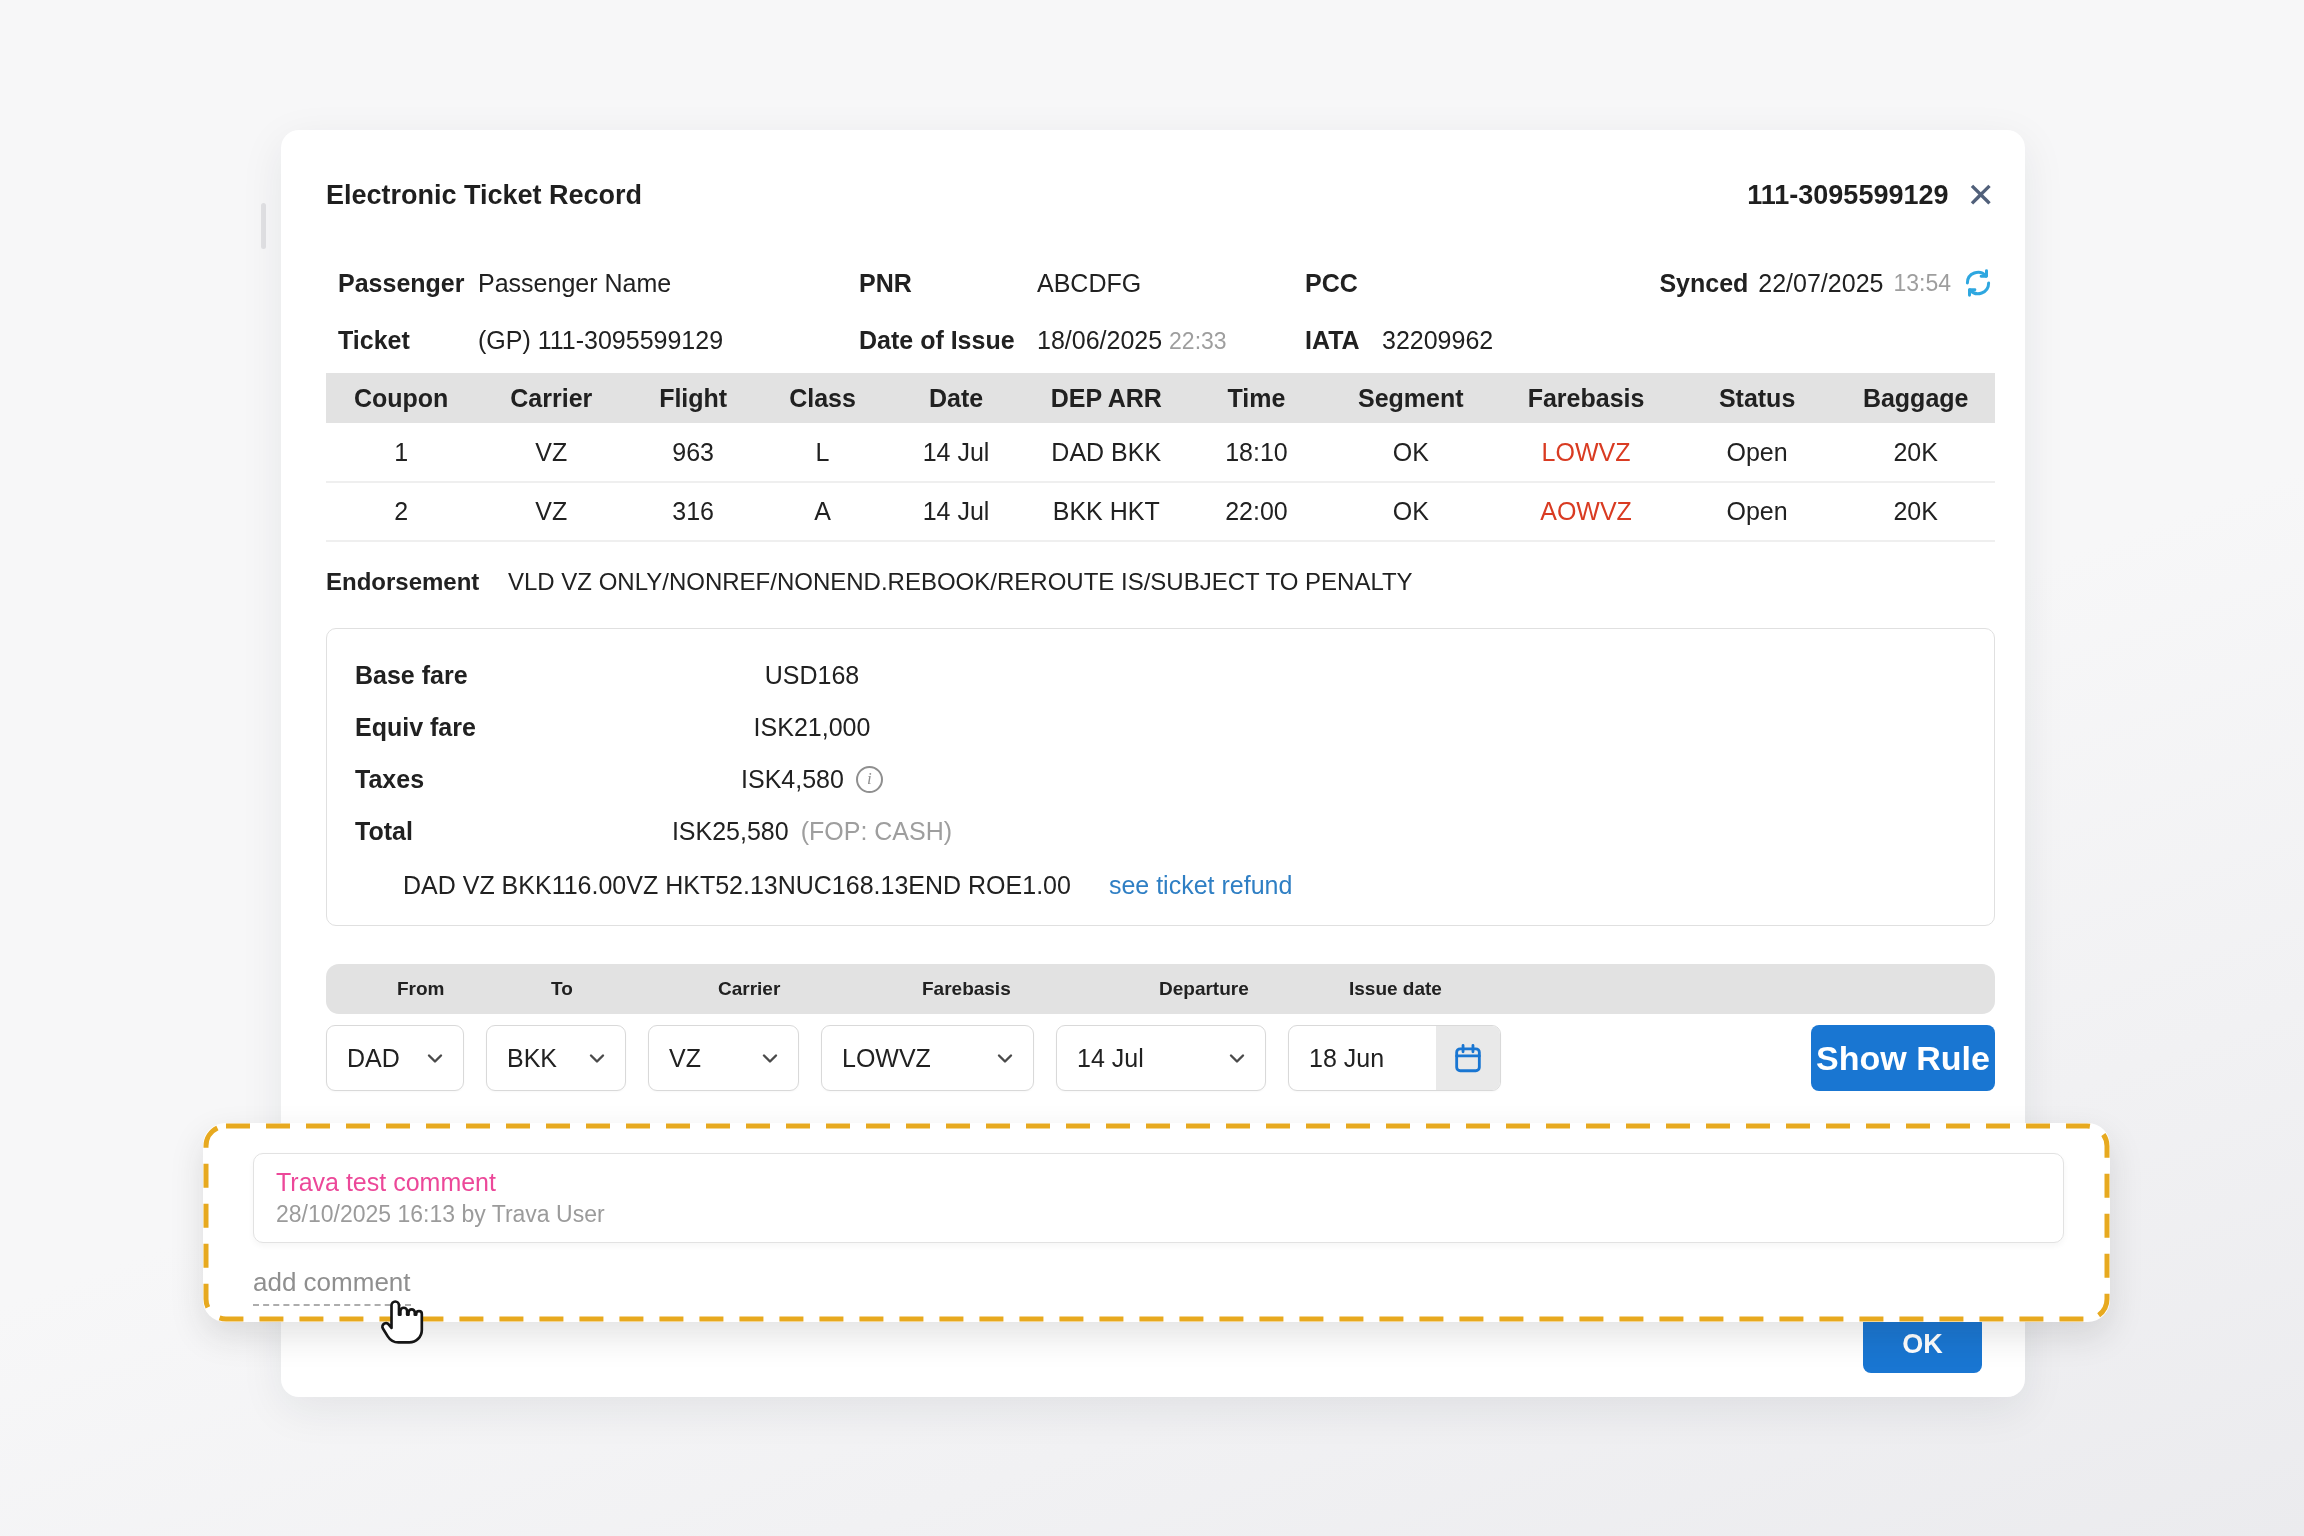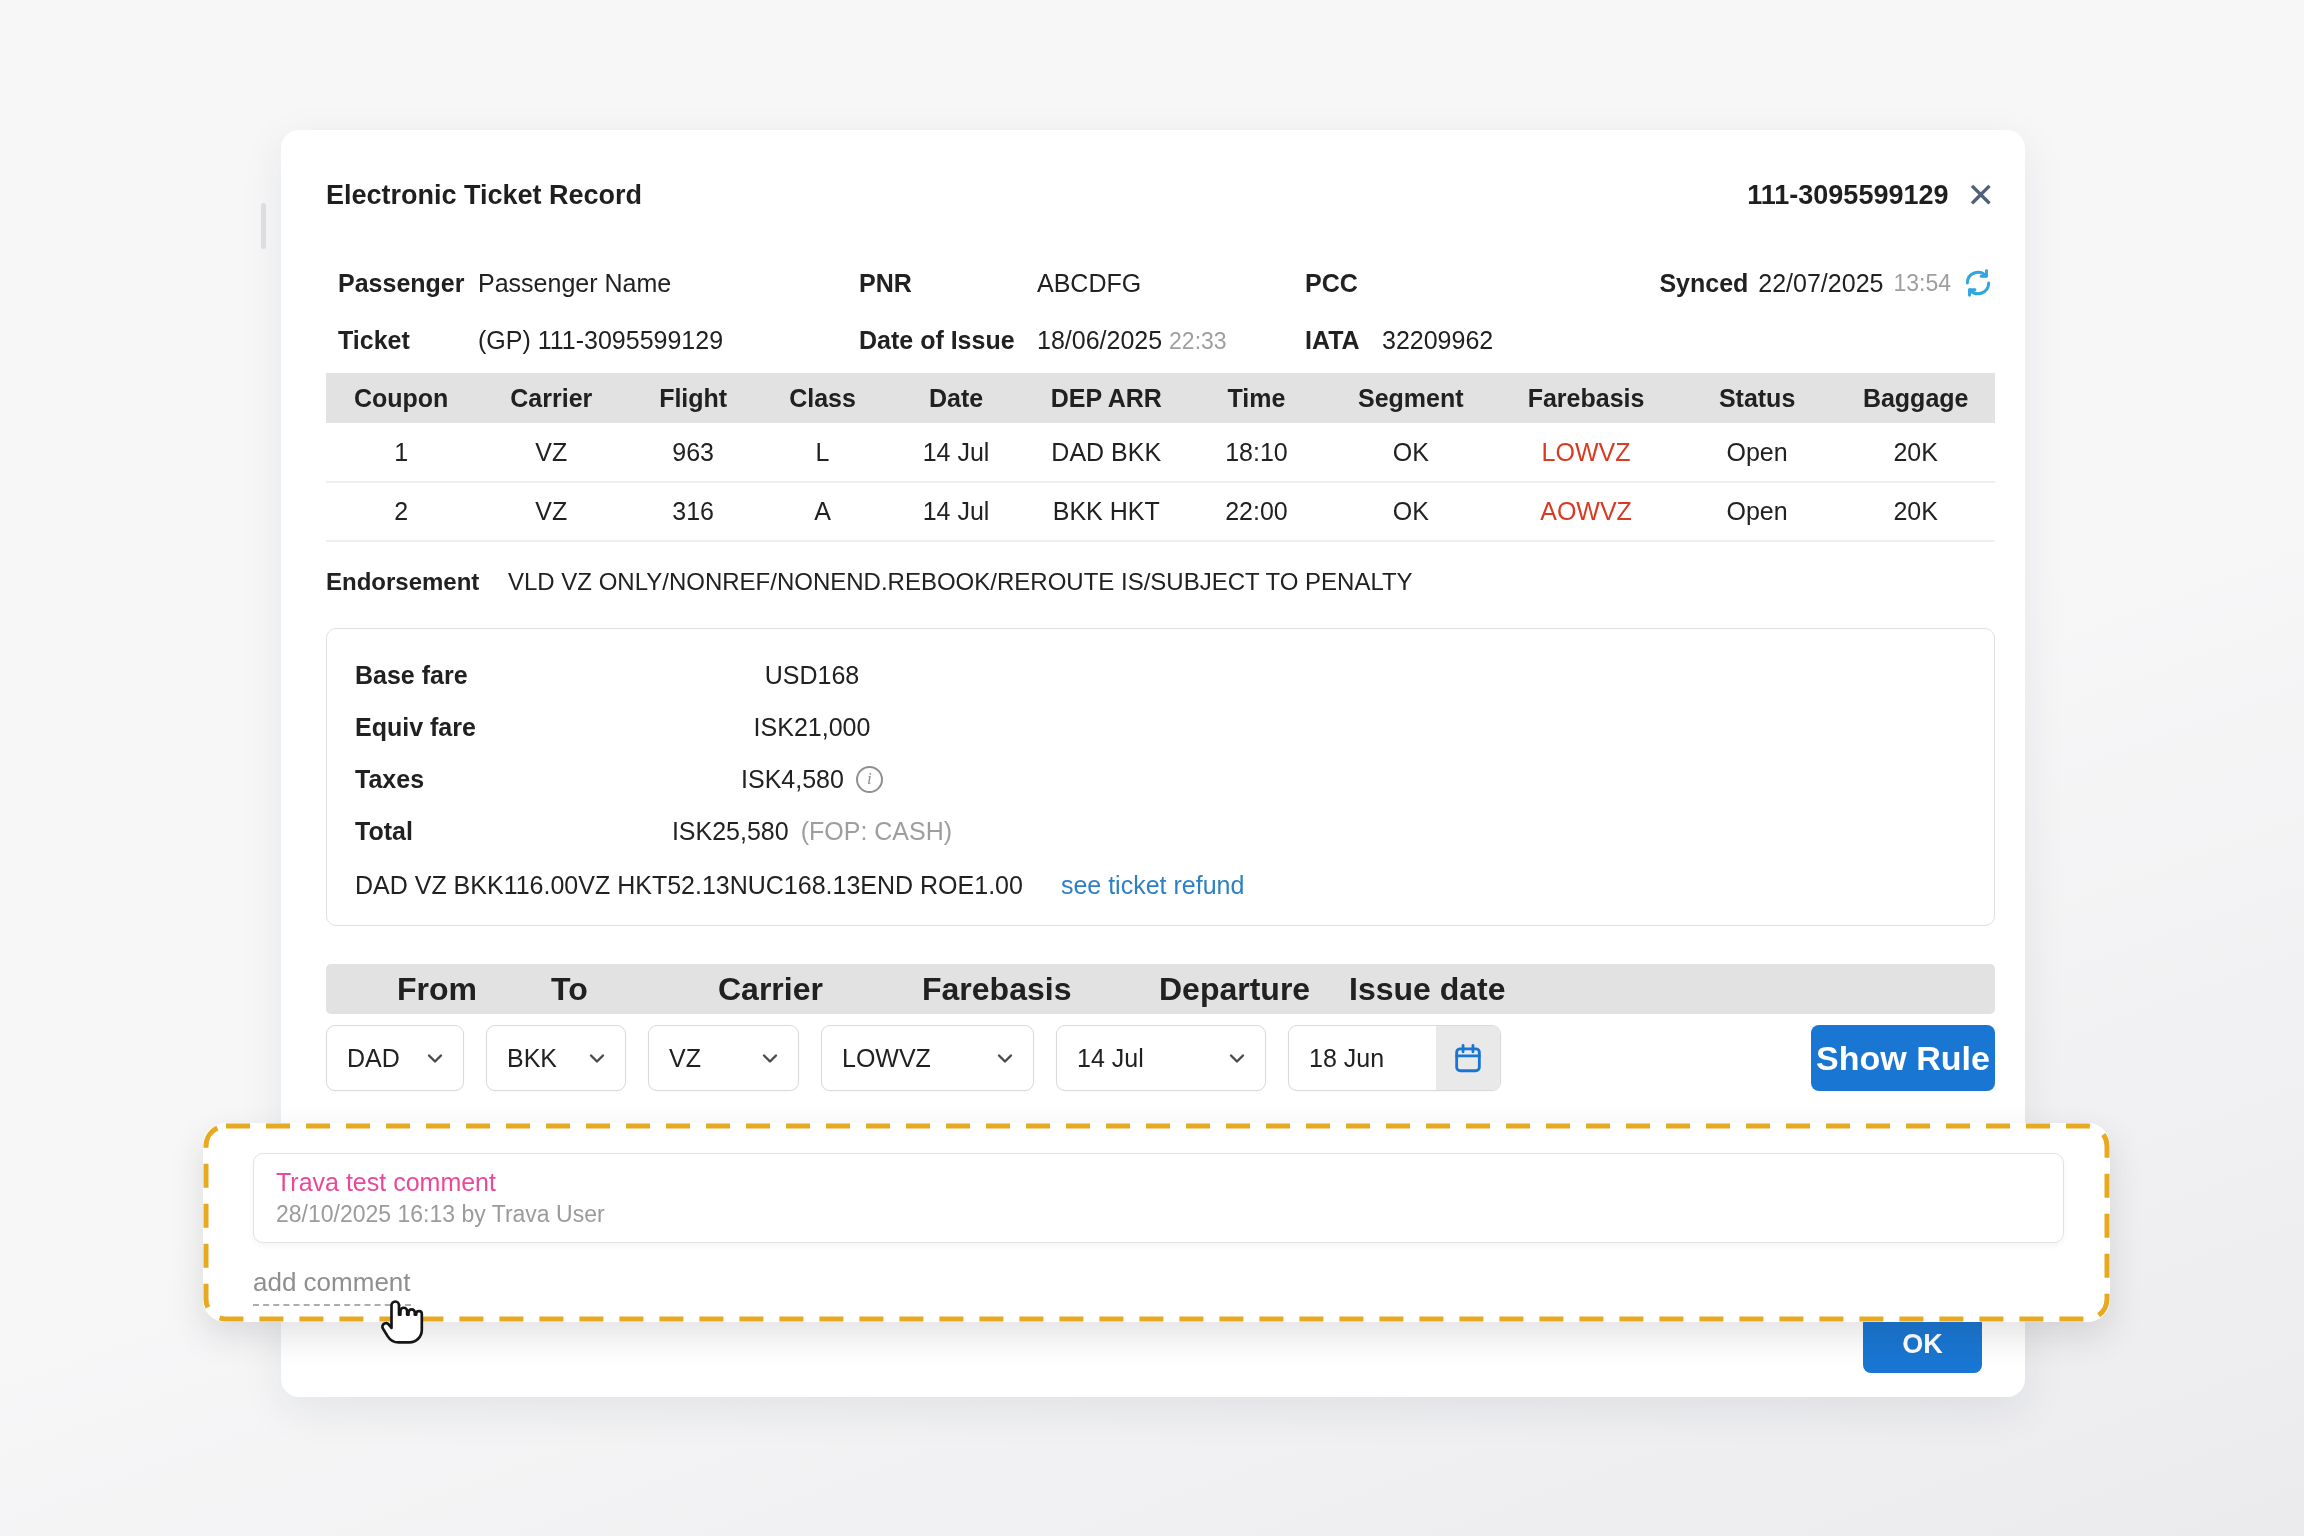--- a/index.html
+++ b/index.html
@@ -58,27 +58,27 @@
     padding:20px 28px 22px 28px; font-size:25px;
   }
   .fare-row { display:flex; align-items:center; line-height:52px; }
   .fare-row .lbl { width:242px; flex:0 0 242px; }
   .fare-val { width:430px; text-align:center; display:flex; justify-content:center; align-items:center; gap:12px; }
   .info-i {
     width:27px; height:27px; border:2px solid #8f8f8f; border-radius:50%;
     color:#8f8f8f; font-size:17px; display:inline-flex; align-items:center; justify-content:center;
     font-style:italic; font-family:"Liberation Serif", serif; cursor:pointer;
   }
-  .calc-row { display:flex; align-items:center; margin-top:10px; line-height:36px; }
+  .calc-row { display:flex; align-items:center; margin-top:10px; line-height:36px;margin-left:48px; }
   .calc-text { }
   .refund-link { color:#2f7fc4; margin-left:38px; cursor:pointer; }
   
   .filter-header {
-    position:relative; margin-top:38px; height:50px; background:#e2e2e2; border-radius:5px;
-    font-size:32px;
+    position:relative; margin-top:38px; height:50px; background:#e2e2e2; border-radius:13px;
+    font-size:19px;
   }
   .filter-header span { position:absolute; top:0; line-height:50px; font-weight:700; }
   .fh-0 { left:71px; } .fh-1 { left:225px; } .fh-2 { left:392px; }
   .fh-3 { left:596px; } .fh-4 { left:833px; } .fh-5 { left:1023px; }
   .filter-row { margin-top:11px; display:flex; align-items:center; gap:22px; }
   .select {
     height:66px; background:#fff; border:1.5px solid #d9d9d9; border-radius:9px;
     display:flex; align-items:center; justify-content:space-between;
     padding:0 16px 0 20px; font-size:25px; cursor:pointer;
     box-shadow:0 1px 2px rgba(0,0,0,.03);

